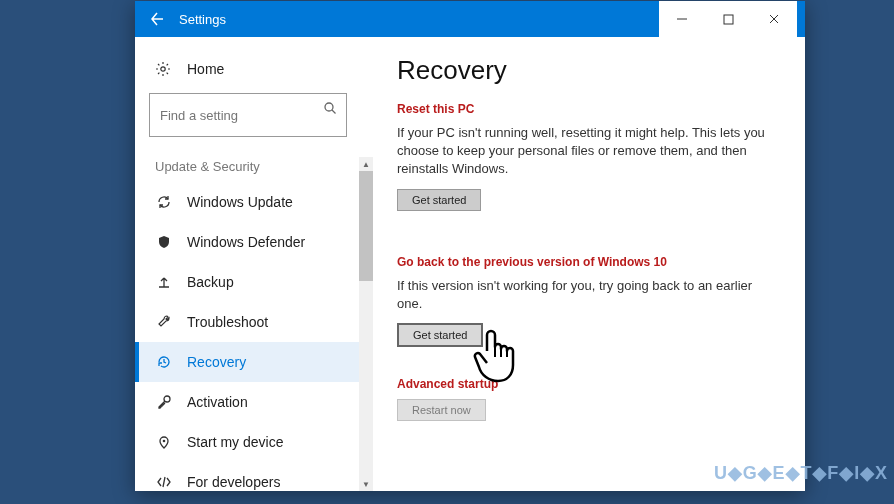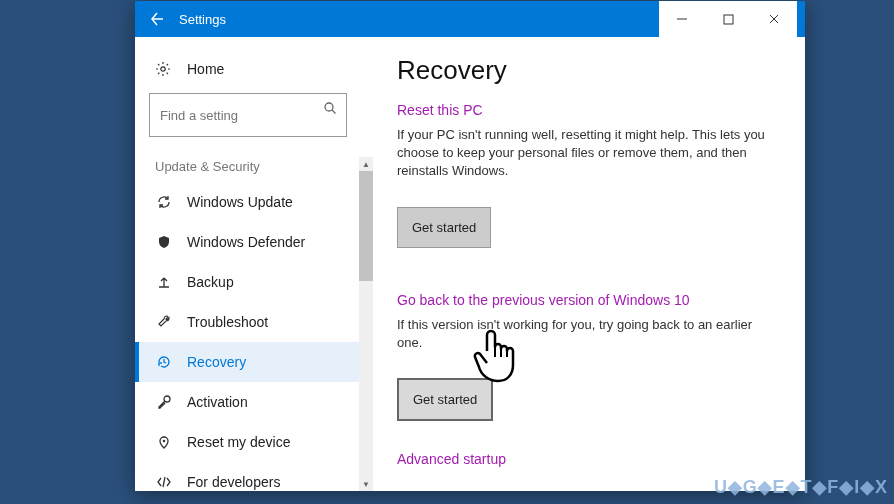--- a/index.html
+++ b/index.html
@@ -123,55 +123,54 @@
     overflow: hidden;
     position: relative;
   }
   .main h1 {
     font-weight: 300;
     font-size: 26px;
     margin-bottom: 16px;
     color: #111;
   }
   .main h2 {
-    font-weight: 400;
-    font-size: 14px;
+    font-weight: 700;
+    font-size: 12px;
     margin: 16px 0 8px 0;
-    color: #a21caf;
+    color: #b91c1c;
   }
   .main p {
     font-size: 13px;
     color: #333;
     line-height: 1.4;
     max-width: 370px;
     margin-bottom: 10px;
   }
   .btn {
     display: inline-block;
     background: #cccccc;
     border: 1px solid #999;
-    padding: 12px 14px;
-    font-size: 13px;
+    padding: 4px 14px;
+    font-size: 11px;
     cursor: pointer;
     color: #222;
-    margin-top: 16px;
   }
   .btn.highlighted {
     border: 2px solid #666;
     background: #d9d9d9;
   }
   .cursor-hand {
     position: absolute;
     width: 60px; height: 66px;
     pointer-events: none;
     z-index: 50;
   }
   .watermark {
     position: absolute;
-    right: 6px; bottom: 6px;
+    right: 6px; bottom: 20px;
     color: #8fb6de;
     font-size: 18px;
     font-weight: 600;
     letter-spacing: 1px;
     opacity: 0.85;
   }
 </style>
 </head>
 <body>
 
@@ -279,21 +278,21 @@
           </span>
         <span>Activation</span>
       </div>
       <div class="nav-item">
         <span class="icon">
             <svg width="16" height="16" viewBox="0 0 16 16">
               <path d="M8 14s4-4 4-7a4 4 0 1 0-8 0c0 3 4 7 4 7z" fill="none" stroke="#333" stroke-width="1.3"></path>
               <circle cx="8" cy="7" r="1.3" fill="#333"></circle>
             </svg>
           </span>
-        <span>Reset my device</span>
+        <span>Start my device</span>
       </div>
       <div class="nav-item">
         <span class="icon">
             <svg width="16" height="16" viewBox="0 0 16 16">
               <path d="M5 4 2 8l3 4M11 4l3 4-3 4M9 3l-2 10" fill="none" stroke="#333" stroke-width="1.3"></path>
             </svg>
           </span>
         <span>For developers</span>
       </div>
 

